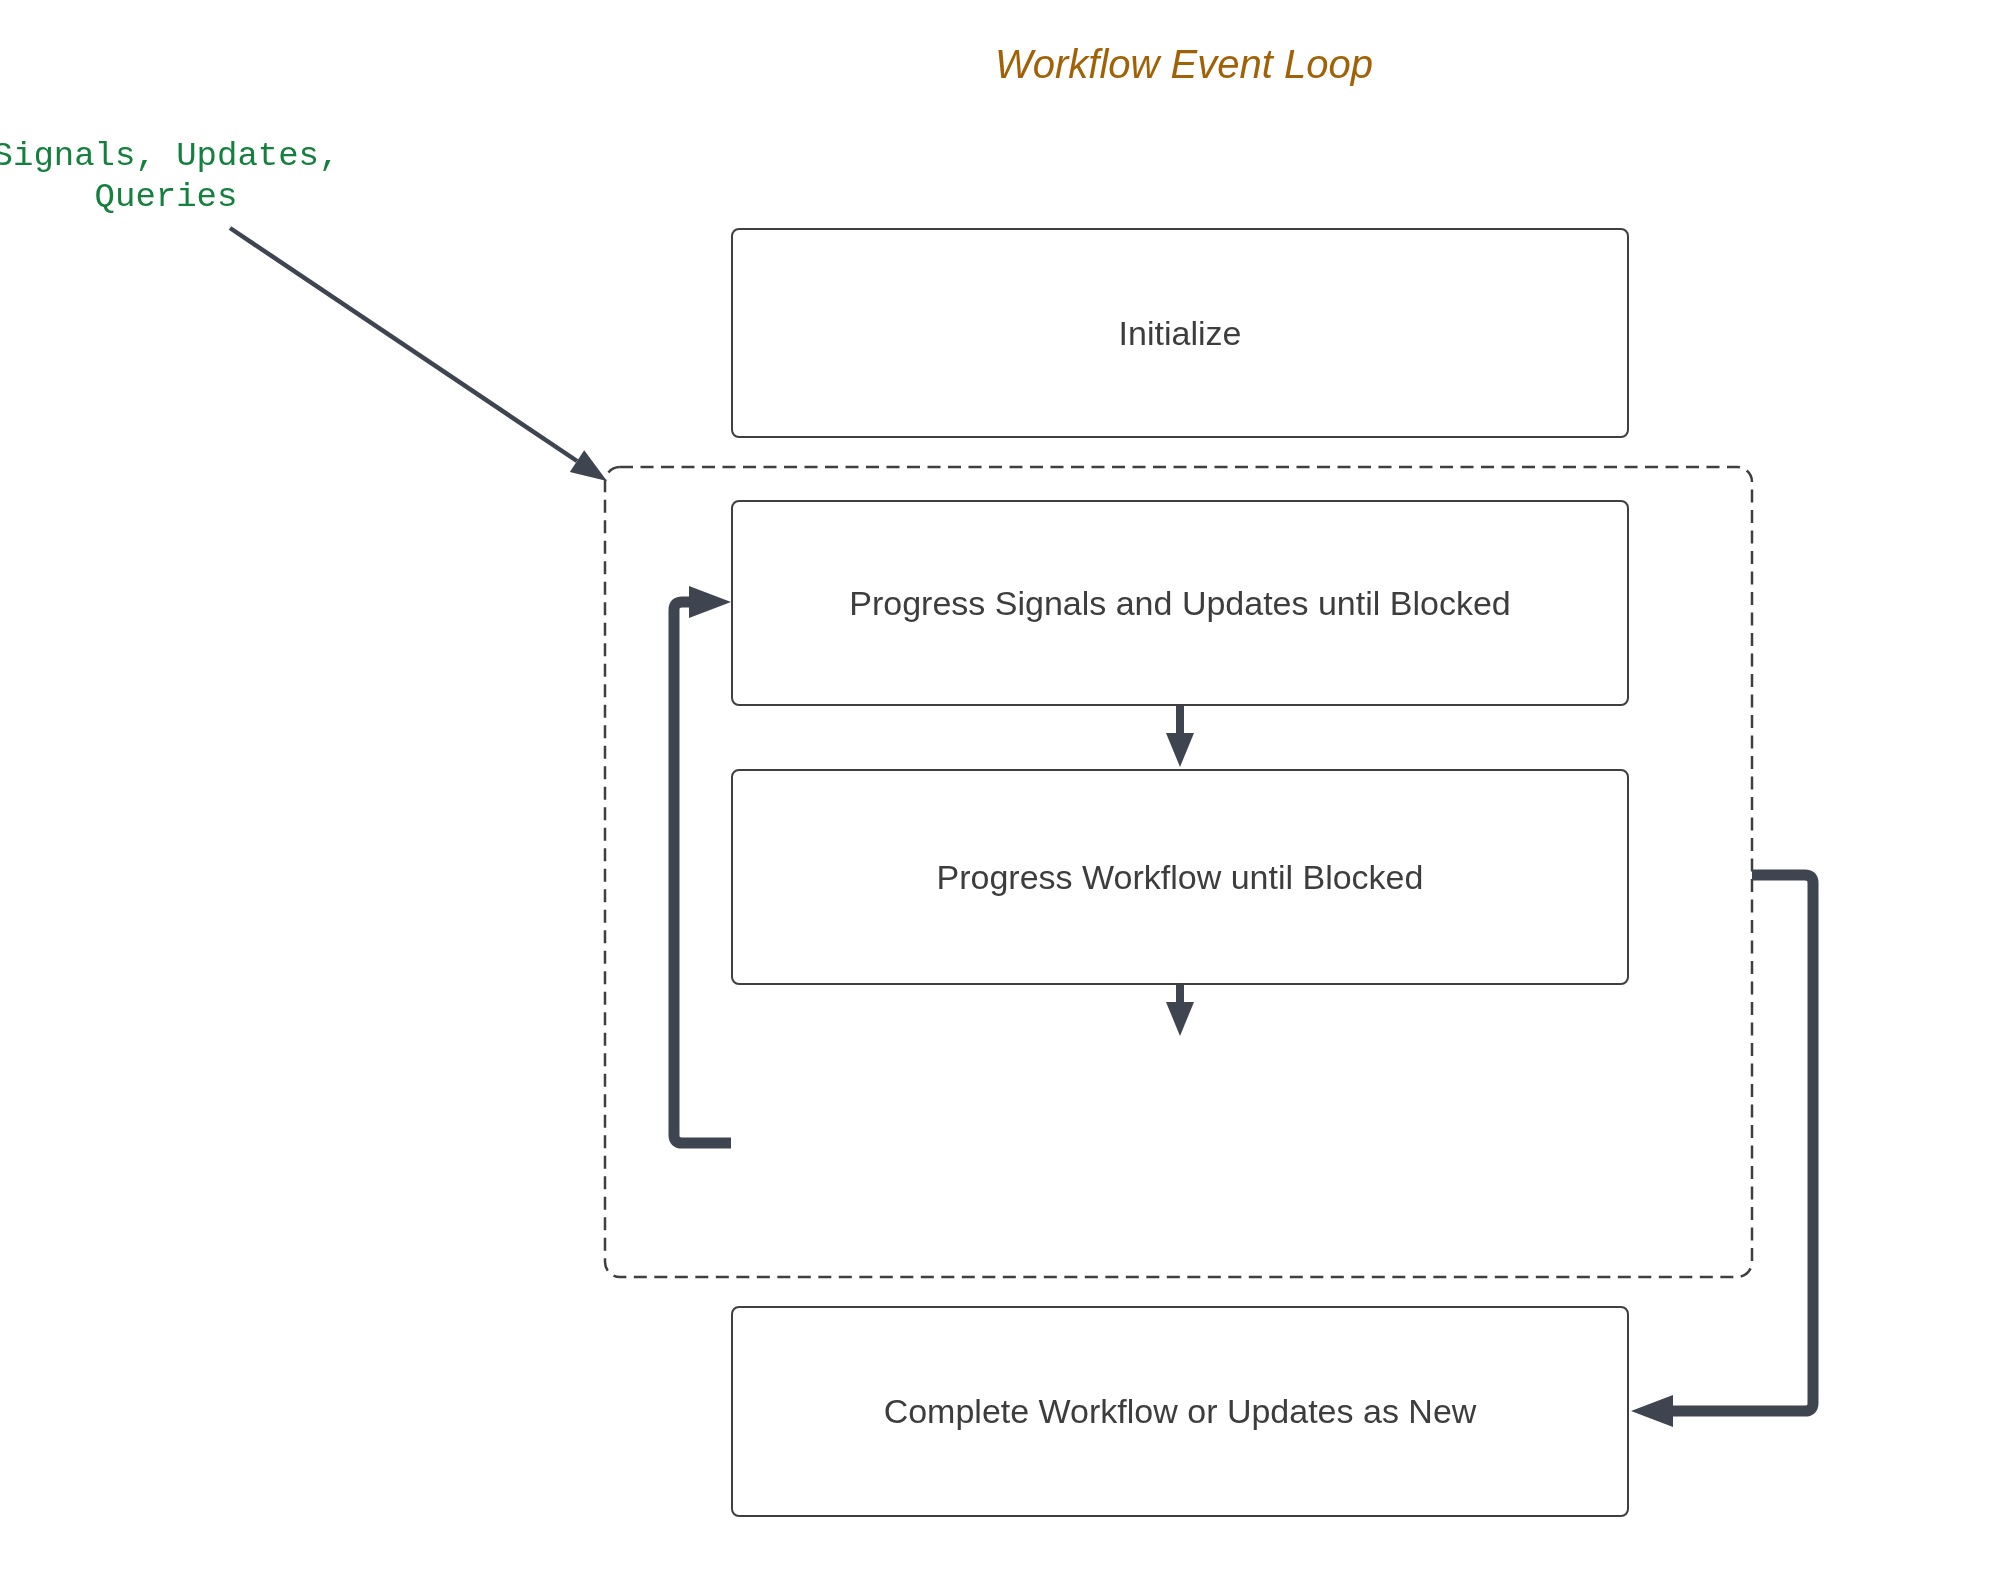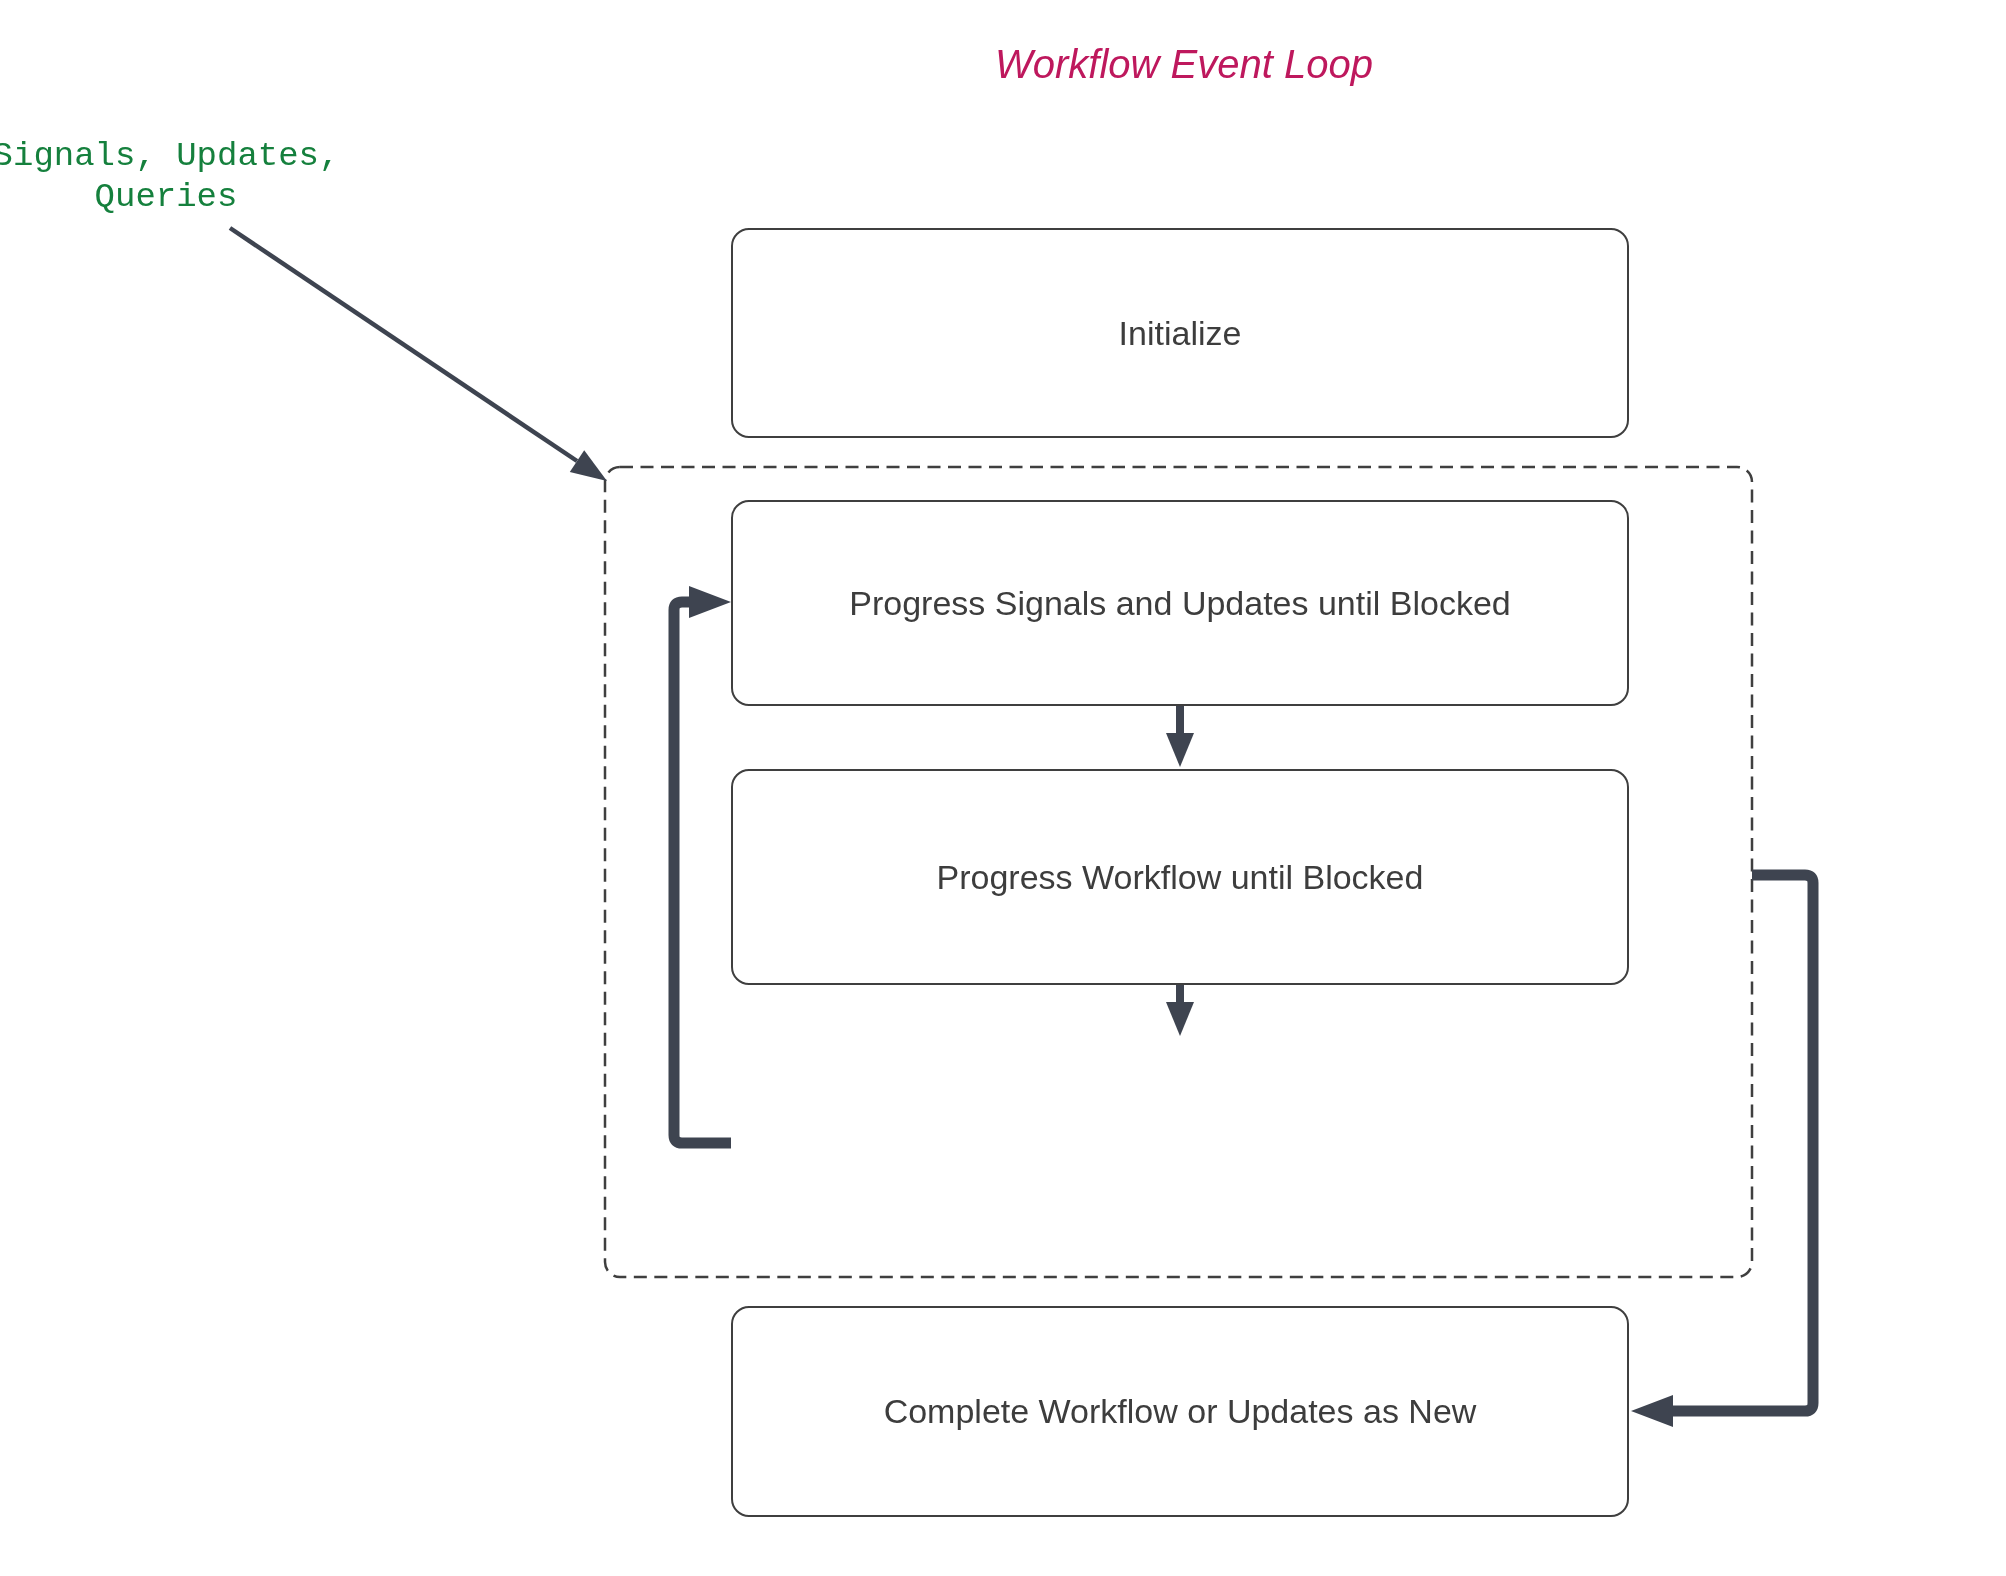--- a/index.html
+++ b/index.html
@@ -15,21 +15,21 @@
     background: #ffffff;
     overflow: hidden;
   }
   .title {
     position: absolute;
     top: 42px;
     left: 1184px;
     transform: translateX(-50%);
     font-size: 40px;
     font-style: italic;
-    color: #be185d;
+    color: #a16207;
     white-space: nowrap;
   }
   .ext-label {
     position: absolute;
     top: 136px;
     left: 166px;
     transform: translateX(-50%);
     font-size: 34px;
     line-height: 1.22;
     color: #15803d;
@@ -43,21 +43,21 @@
     top: 0;
     width: 2006px;
     height: 1576px;
   }
   .node {
     position: absolute;
     left: 731px;
     width: 898px;
     box-sizing: border-box;
     border: 2px solid #3f3f3f;
-    border-radius: 18px;
+    border-radius: 8px;
     background: #ffffff;
     display: flex;
     align-items: center;
     justify-content: center;
     text-align: center;
     font-size: 34px;
     color: #3d3d3d;
   }
   .node-initialize        { top: 228px;  height: 210px; }
   .node-progress-signals  { top: 500px;  height: 206px; }

